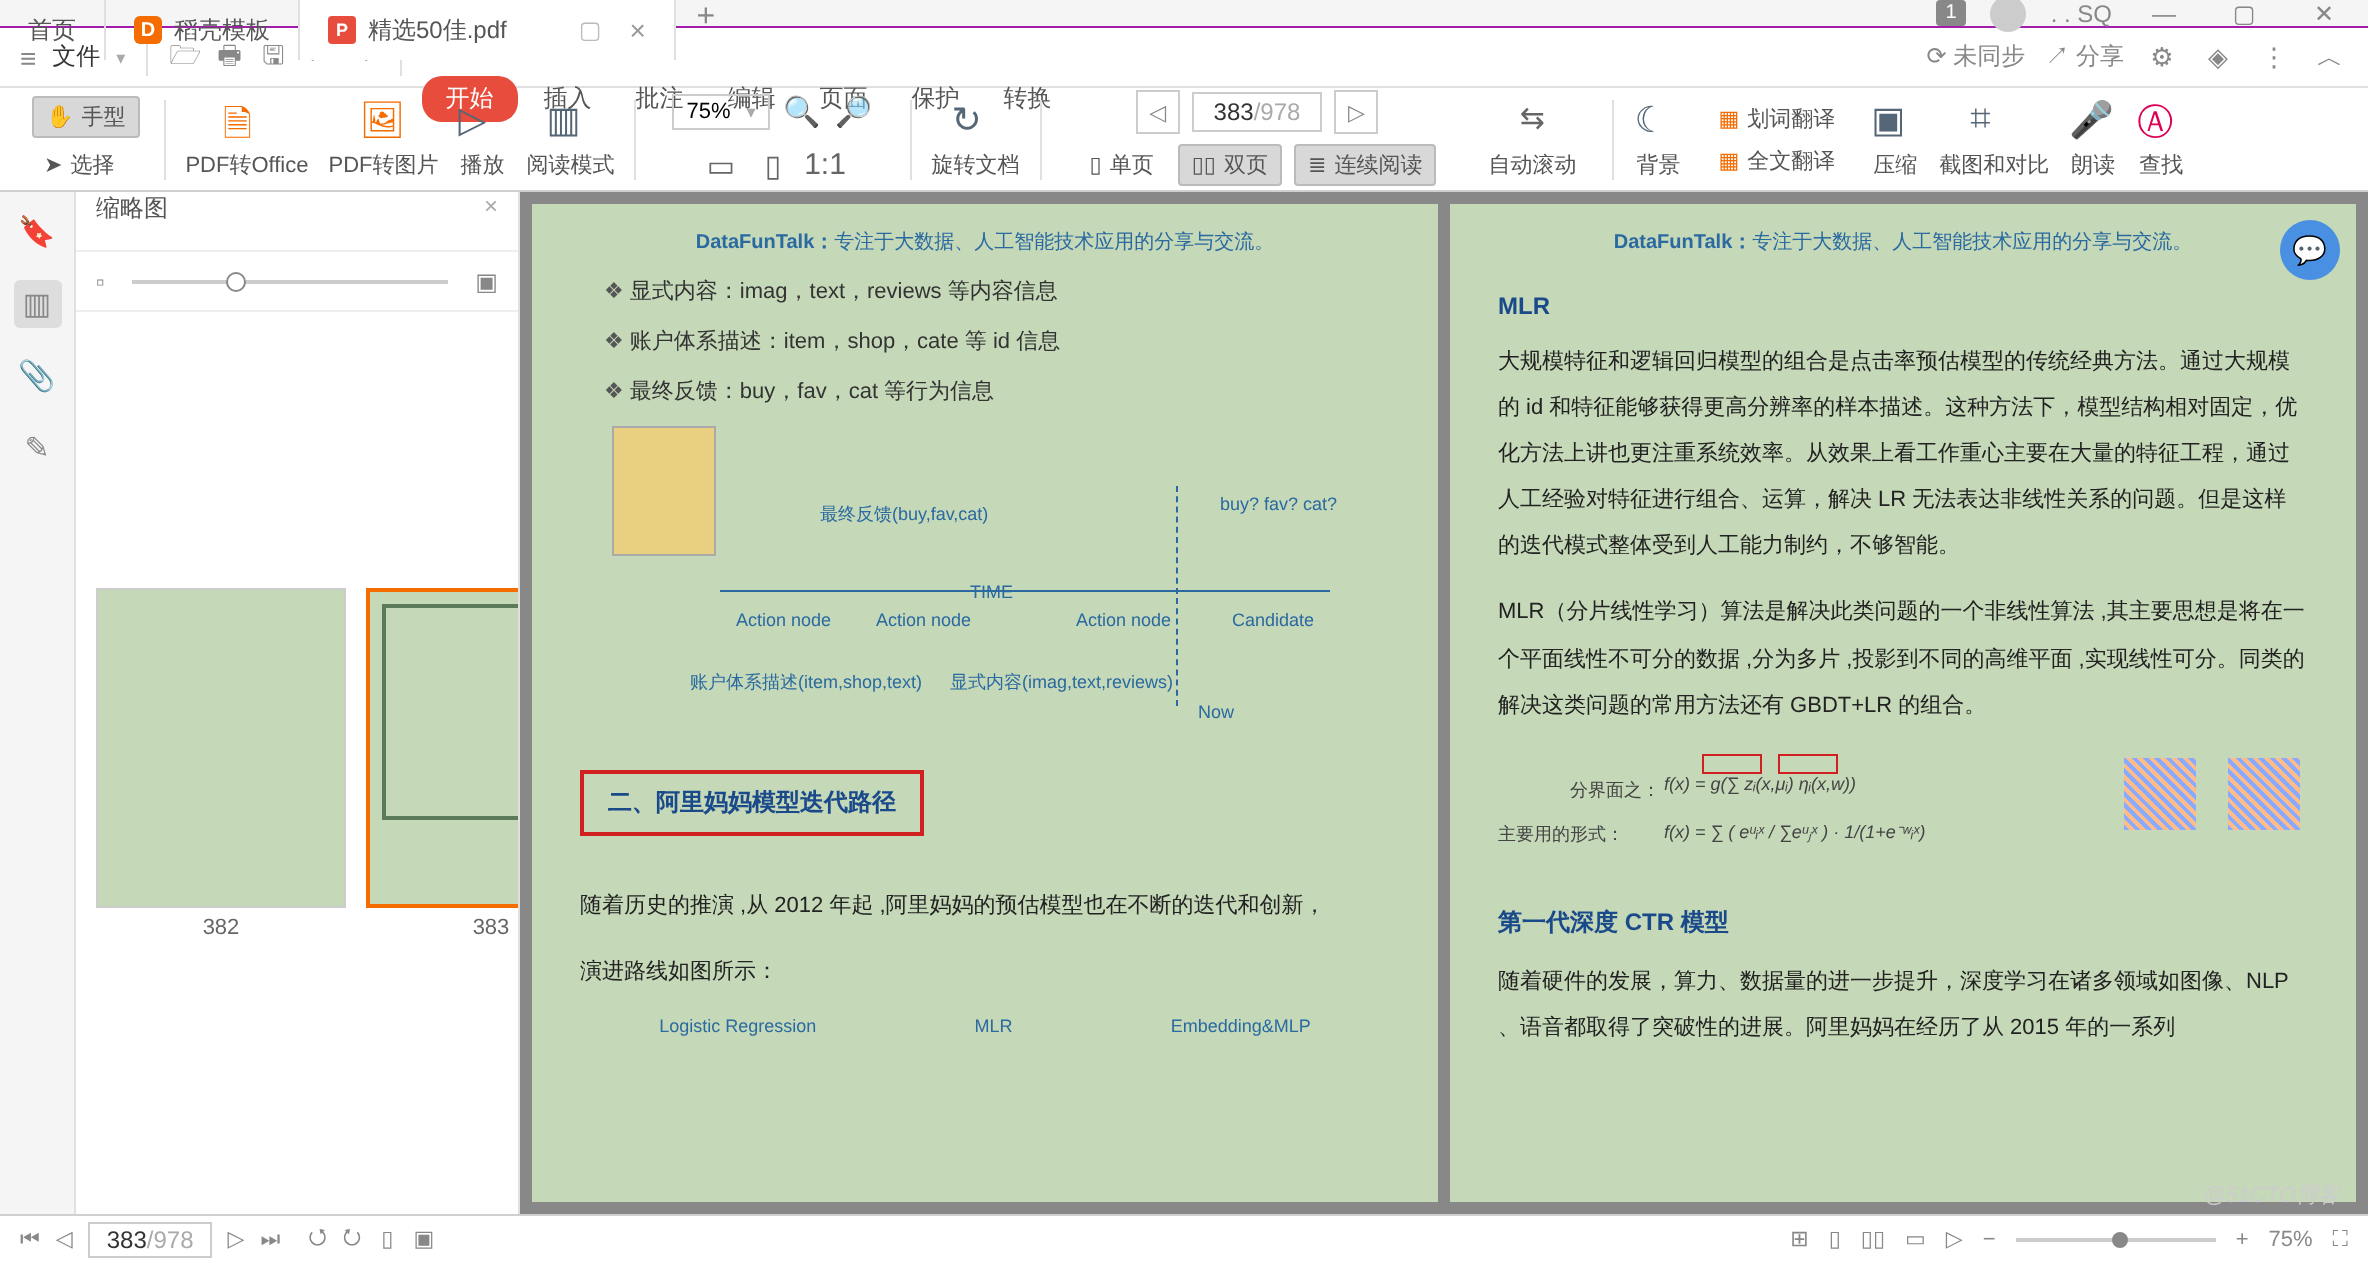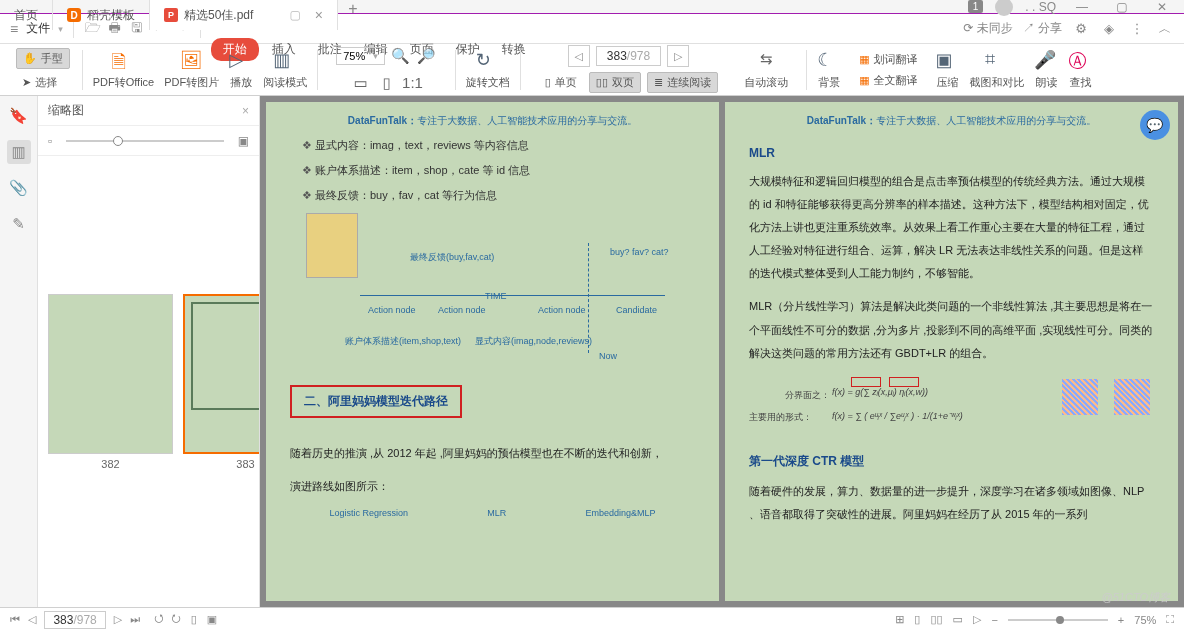--- a/index.html
+++ b/index.html
@@ -37,21 +37,21 @@
 .page-box { border: 1px solid #ccc; padding: 2px 10px; font-size: 12px; }
 .page-cur { color: #333; }
 .page-total { color: #aaa; }
 .nav-arrow { width: 22px; height: 22px; border: 1px solid #ccc; display: flex; align-items: center; justify-content: center; color: #888; font-size: 11px; }
 .orange-ico { color: #f56c00; }
 .workspace { flex: 1; display: flex; overflow: hidden; }
 .leftrail { width: 38px; background: #f5f5f5; border-right: 1px solid #e0e0e0; display: flex; flex-direction: column; align-items: center; padding-top: 8px; gap: 12px; }
 .rail-btn { width: 24px; height: 24px; display: flex; align-items: center; justify-content: center; color: #888; font-size: 15px; border-radius: 3px; }
 .rail-btn.active { background: #ddd; }
 .thumbpanel { width: 222px; border-right: 1px solid #e0e0e0; display: flex; flex-direction: column; }
-.thumb-hdr { height: 30px; display: flex; align-items: center; padding: 0 10px; font-size: 12px; color: #555; border-bottom: 1px solid #eee; }
+.thumb-hdr { height: 30px; display: flex; padding: 0 10px; font-size: 12px; color: #555; border-bottom: 1px solid #eee; }
 .thumb-hdr span:last-child { margin-left: auto; color: #aaa; }
 .thumb-tools { height: 30px; display: flex; align-items: center; padding: 0 10px; gap: 8px; color: #888; border-bottom: 1px solid #eee; }
 .thumb-slider { flex: 1; height: 2px; background: #ccc; position: relative; margin: 0 6px; }
 .thumb-slider::after { content: ''; position: absolute; width: 8px; height: 8px; border: 1px solid #888; border-radius: 50%; background: #fff; top: -4px; left: 30%; }
 .thumb-list { flex: 1; overflow: auto; padding: 10px; display: flex; flex-direction: row; align-items: center; gap: 10px; }
 .thumb-item { display: flex; flex-direction: column; align-items: center; gap: 4px; }
 .thumb-page { width: 125px; height: 160px; background: #c5d8b8; border: 1px solid #ccc; }
 .thumb-item.selected .thumb-page { border: 2px solid #f56c00; padding: 6px; }
 .thumb-inner { width: 100%; height: 75%; border: 2px solid #5a7a5a; background: #c5d8b8; }
 .thumb-num { font-size: 11px; color: #666; }
@@ -294,21 +294,21 @@
         <div class="diagram">
           <div class="diag-img"></div>
           <span class="diag-label" style="left:120px;top:38px;">最终反馈(buy,fav,cat)</span>
           <span class="diag-label" style="left:320px;top:34px;">buy? fav? cat?</span>
           <span class="diag-label" style="left:195px;top:78px;">TIME</span>
           <span class="diag-label" style="left:78px;top:92px;">Action node</span>
           <span class="diag-label" style="left:148px;top:92px;">Action node</span>
           <span class="diag-label" style="left:248px;top:92px;">Action node</span>
           <span class="diag-label" style="left:326px;top:92px;">Candidate</span>
           <span class="diag-label" style="left:55px;top:122px;">账户体系描述(item,shop,text)</span>
-          <span class="diag-label" style="left:185px;top:122px;">显式内容(imag,node,reviews)</span>
+          <span class="diag-label" style="left:185px;top:122px;">显式内容(imag,text,reviews)</span>
           <span class="diag-label" style="left:290px;top:138px;margin-left:19px;">Now</span>
           <div style="position:absolute;left:70px;top:82px;right:30px;border-top:1px solid #2a6aa0;"></div>
           <div style="position:absolute;left:298px;top:30px;height:110px;border-left:1px dashed #2a6aa0;"></div>
         </div>
         <div class="red-box">二、阿里妈妈模型迭代路径</div>
         <div class="para">随着历史的推演 ,从 2012 年起 ,阿里妈妈的预估模型也在不断的迭代和创新，</div>
         <div class="para">演进路线如图所示：</div>
         <div style="display:flex;justify-content:space-around;font-size:9px;color:#2a6aa0;margin-top:6px;">
           <span>Logistic Regression</span>
           <span>MLR</span>

